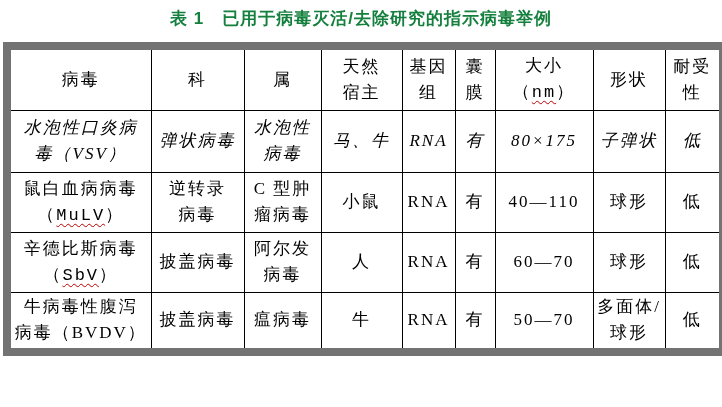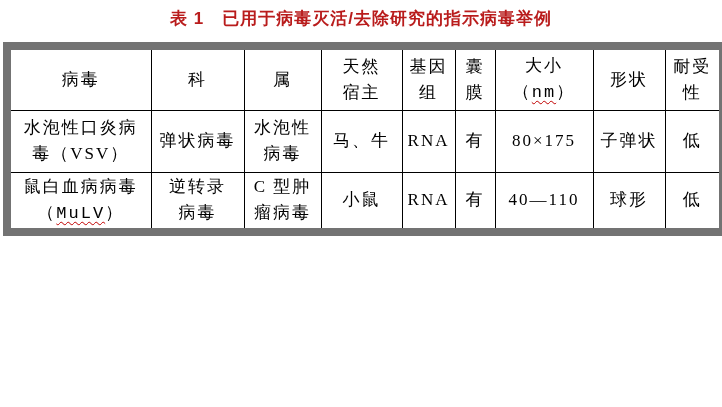--- a/index.html
+++ b/index.html
@@ -13,21 +13,21 @@
     color: #000000;
   }
   .doc-title {
     margin: 0;
     padding-top: 7px;
     text-align: center;
     font-family: "Liberation Sans", sans-serif;
     font-weight: 700;
     font-size: 17px;
     letter-spacing: 1px;
-    color: #b91c1c;
+    color: #15803d;
   }
   table.virus-table {
     border-collapse: collapse;
     table-layout: fixed;
     width: 716px;
     margin: 12px 0 0 3px;
     border: 8px solid #737373;
   }
   .virus-table td, .virus-table th {
     border: 1px solid #000000;
@@ -48,21 +48,21 @@
   }
   .wavy {
     text-decoration-line: underline;
     text-decoration-style: wavy;
     text-decoration-color: #c00000;
     text-decoration-thickness: 1px;
     text-underline-offset: 3px;
     font-family: Liberation Mono, monospace;
   }
   tr.hdr    { height: 64px; }
-  tr.r0     { height: 62px; }
+  tr.r0     { height: 62px; font-style: italic; }
   tr.r1     { height: 61px; }
   tr.r2     { height: 60px; margin-top: 40px; }
   tr.r3     { height: 60px; }
   tr.r4     { height: 51px; }
 </style>
 </head>
 <body>
 
 <div class="doc-title">表 1　已用于病毒灭活/去除研究的指示病毒举例</div>
 
@@ -120,15 +120,41 @@
     <td>C 型肿
 瘤病毒</td>
     <td>小鼠</td>
     <td class="lat">RNA</td>
     <td>有</td>
     <td class="lat">40—110</td>
     <td>球形</td>
     <td>低</td>
   </tr>
 
+  <tr class="r3">
+    <td><span>辛德比斯病毒
+（</span><span class="wavy">SbV</span><span>）</span></td>
+    <td>披盖病毒</td>
+    <td>阿尔发
+病毒</td>
+    <td>人</td>
+    <td class="lat">RNA</td>
+    <td>有</td>
+    <td class="lat">60—70</td>
+    <td>球形</td>
+    <td>低</td>
+  </tr>
 
+  <tr class="r4">
+    <td><span>牛病毒性腹泻
+病毒（BVDV）</span><span class="wavy"></span><span></span></td>
+    <td>披盖病毒</td>
+    <td>瘟病毒</td>
+    <td>牛</td>
+    <td class="lat">RNA</td>
+    <td>有</td>
+    <td class="lat">50—70</td>
+    <td>多面体/
+球形</td>
+    <td>低</td>
+  </tr>
 </tbody>
   </table>
 
 </body></html>

